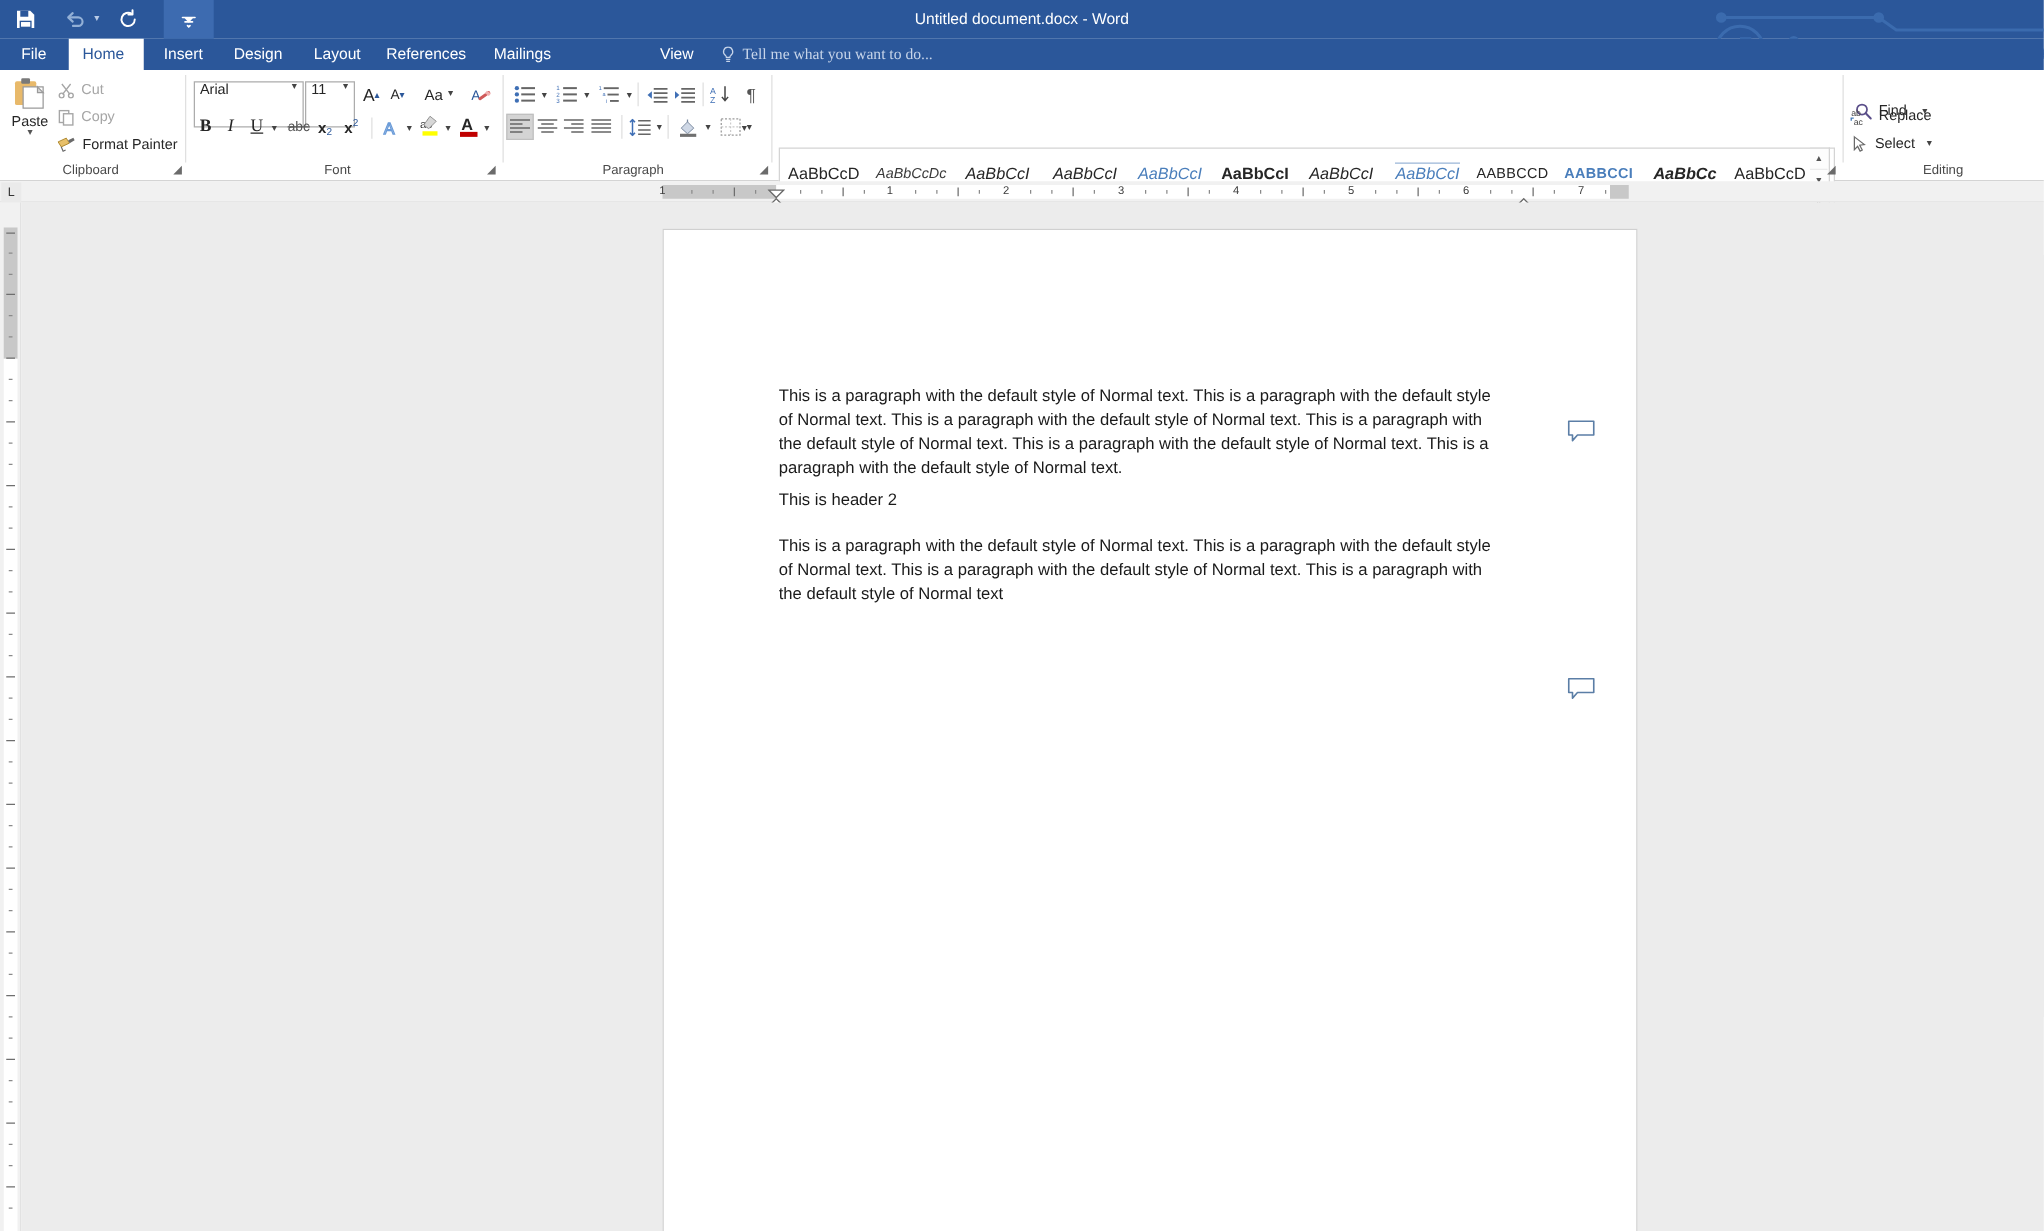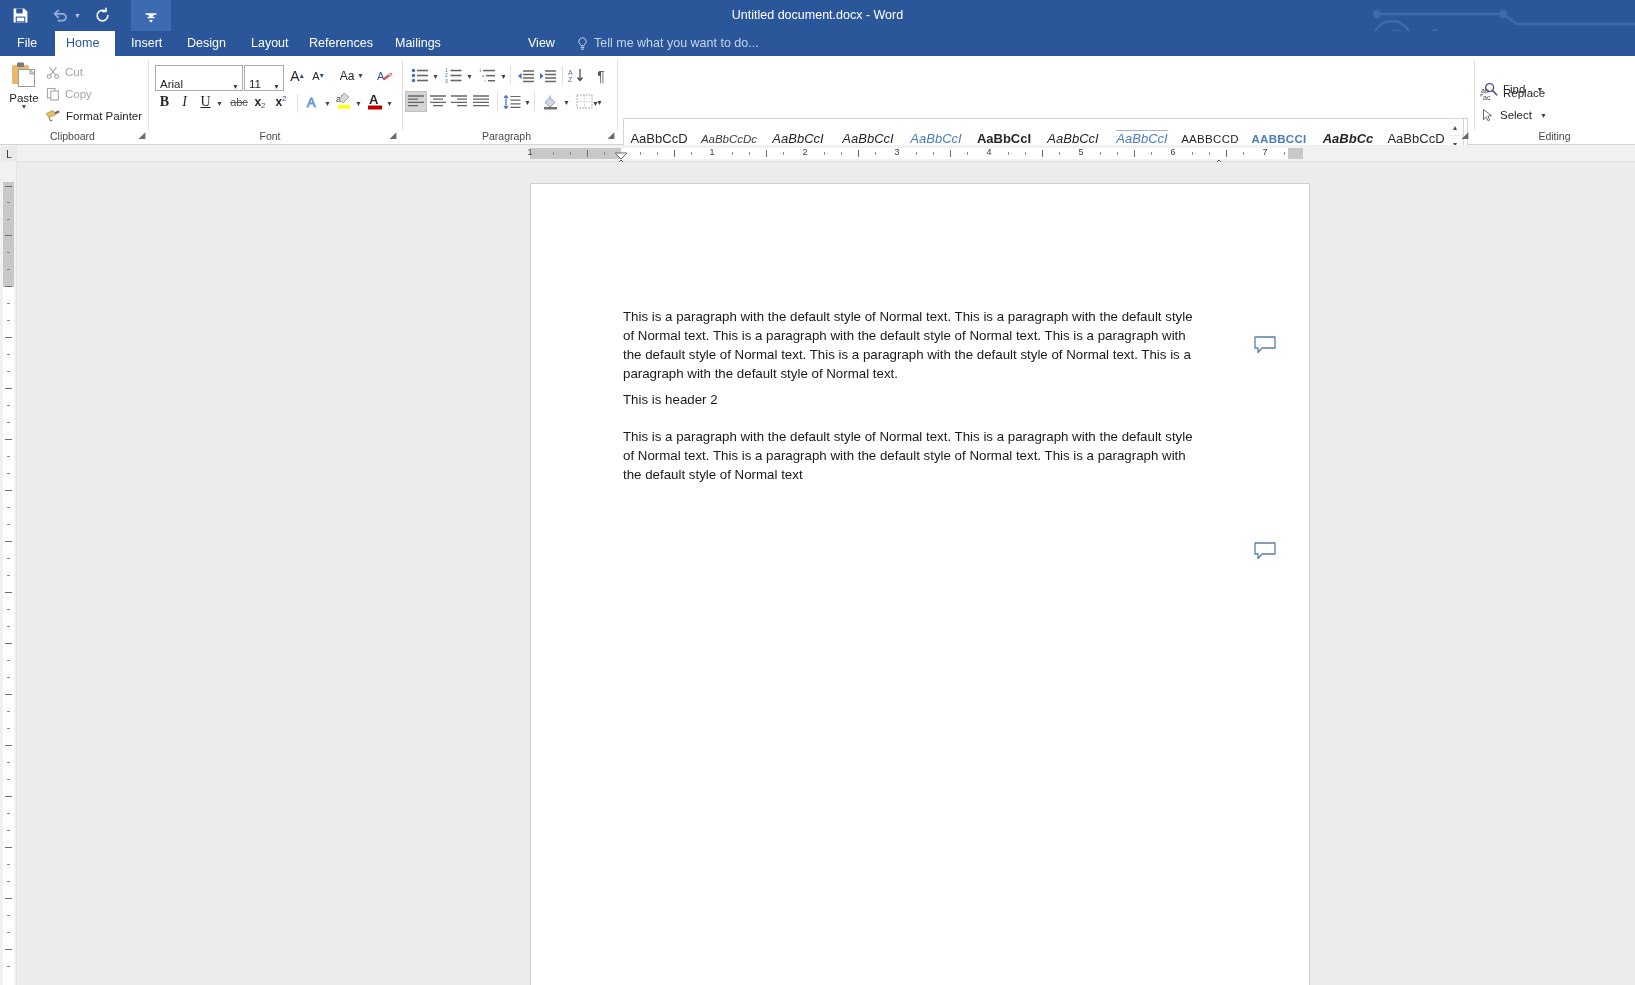--- a/index.html
+++ b/index.html
@@ -77,21 +77,21 @@
   .clip-item {
     position: absolute; display: flex; align-items: center; gap: 5px;
     font-size: 11.5px; height: 20px;
   }
   .clip-item.dim { color: #a6a6a6; }
   .clip-item.on { color: #262626; }
 
   
   .combo {
     position: absolute; border: 1px solid #acacac; background: #ffffff;
-    height: 26px; display: flex; align-items: flex-end; font-size: 11.5px;
+    height: 37px; display: flex; align-items: flex-start; font-size: 11.5px;
     color: #262626; padding-left: 4px;
   }
   .combo .cb-caret {
     position: absolute; right: 3px; font-size: 7px; color: #444;
   }
   .ico-btn {
     position: absolute; display: flex; align-items: center; justify-content: center;
     color: #262626; font-size: 12.5px;
   }
   .ico-btn.pressed { background: #d4d4d4; border: 1px solid #c0c0c0; }
@@ -235,21 +235,21 @@
   <div class="tab" style="left:6px;  width:38px;">File</div>
   <div class="tab selected" style="left:55px; width:60px;">Home</div>
   <div class="tab" style="left:120px;width:48px;">Insert</div>
   <div class="tab" style="left:176px;width:54px;">Design</div>
   <div class="tab" style="left:240px;width:50px;">Layout</div>
   <div class="tab" style="left:298px;width:78px;">References</div>
   <div class="tab" style="left:384px;width:62px;">Mailings</div>
   <div class="tab" style="left:436px;width:54px;margin-top:25px;">Review</div>
   <div class="tab" style="left:517px;width:42px;">View</div>
 
-  <div class="tellme" style="left:577px;">
+  <div class="tellme" style="left:577px;font-family:Liberation Serif, serif;">
     <svg class="bulb" viewBox="0 0 11 14">
       <path d="M5.5 0.8a3.6 3.6 0 0 0-2.2 6.5c.5.4.8 1 .8 1.6h2.8c0-.6.3-1.2.8-1.6A3.6 3.6 0 0 0 5.5.8z" fill="none" stroke="#c6d4e9" stroke-width="1"></path>
       <path d="M4.1 10.4h2.8M4.4 12.1h2.2" stroke="#c6d4e9" stroke-width="1" stroke-linecap="round"></path>
     </svg>
     <span>Tell me what you want to do...</span>
   </div>
 </div>
 
 <div class="ribbon">
 

